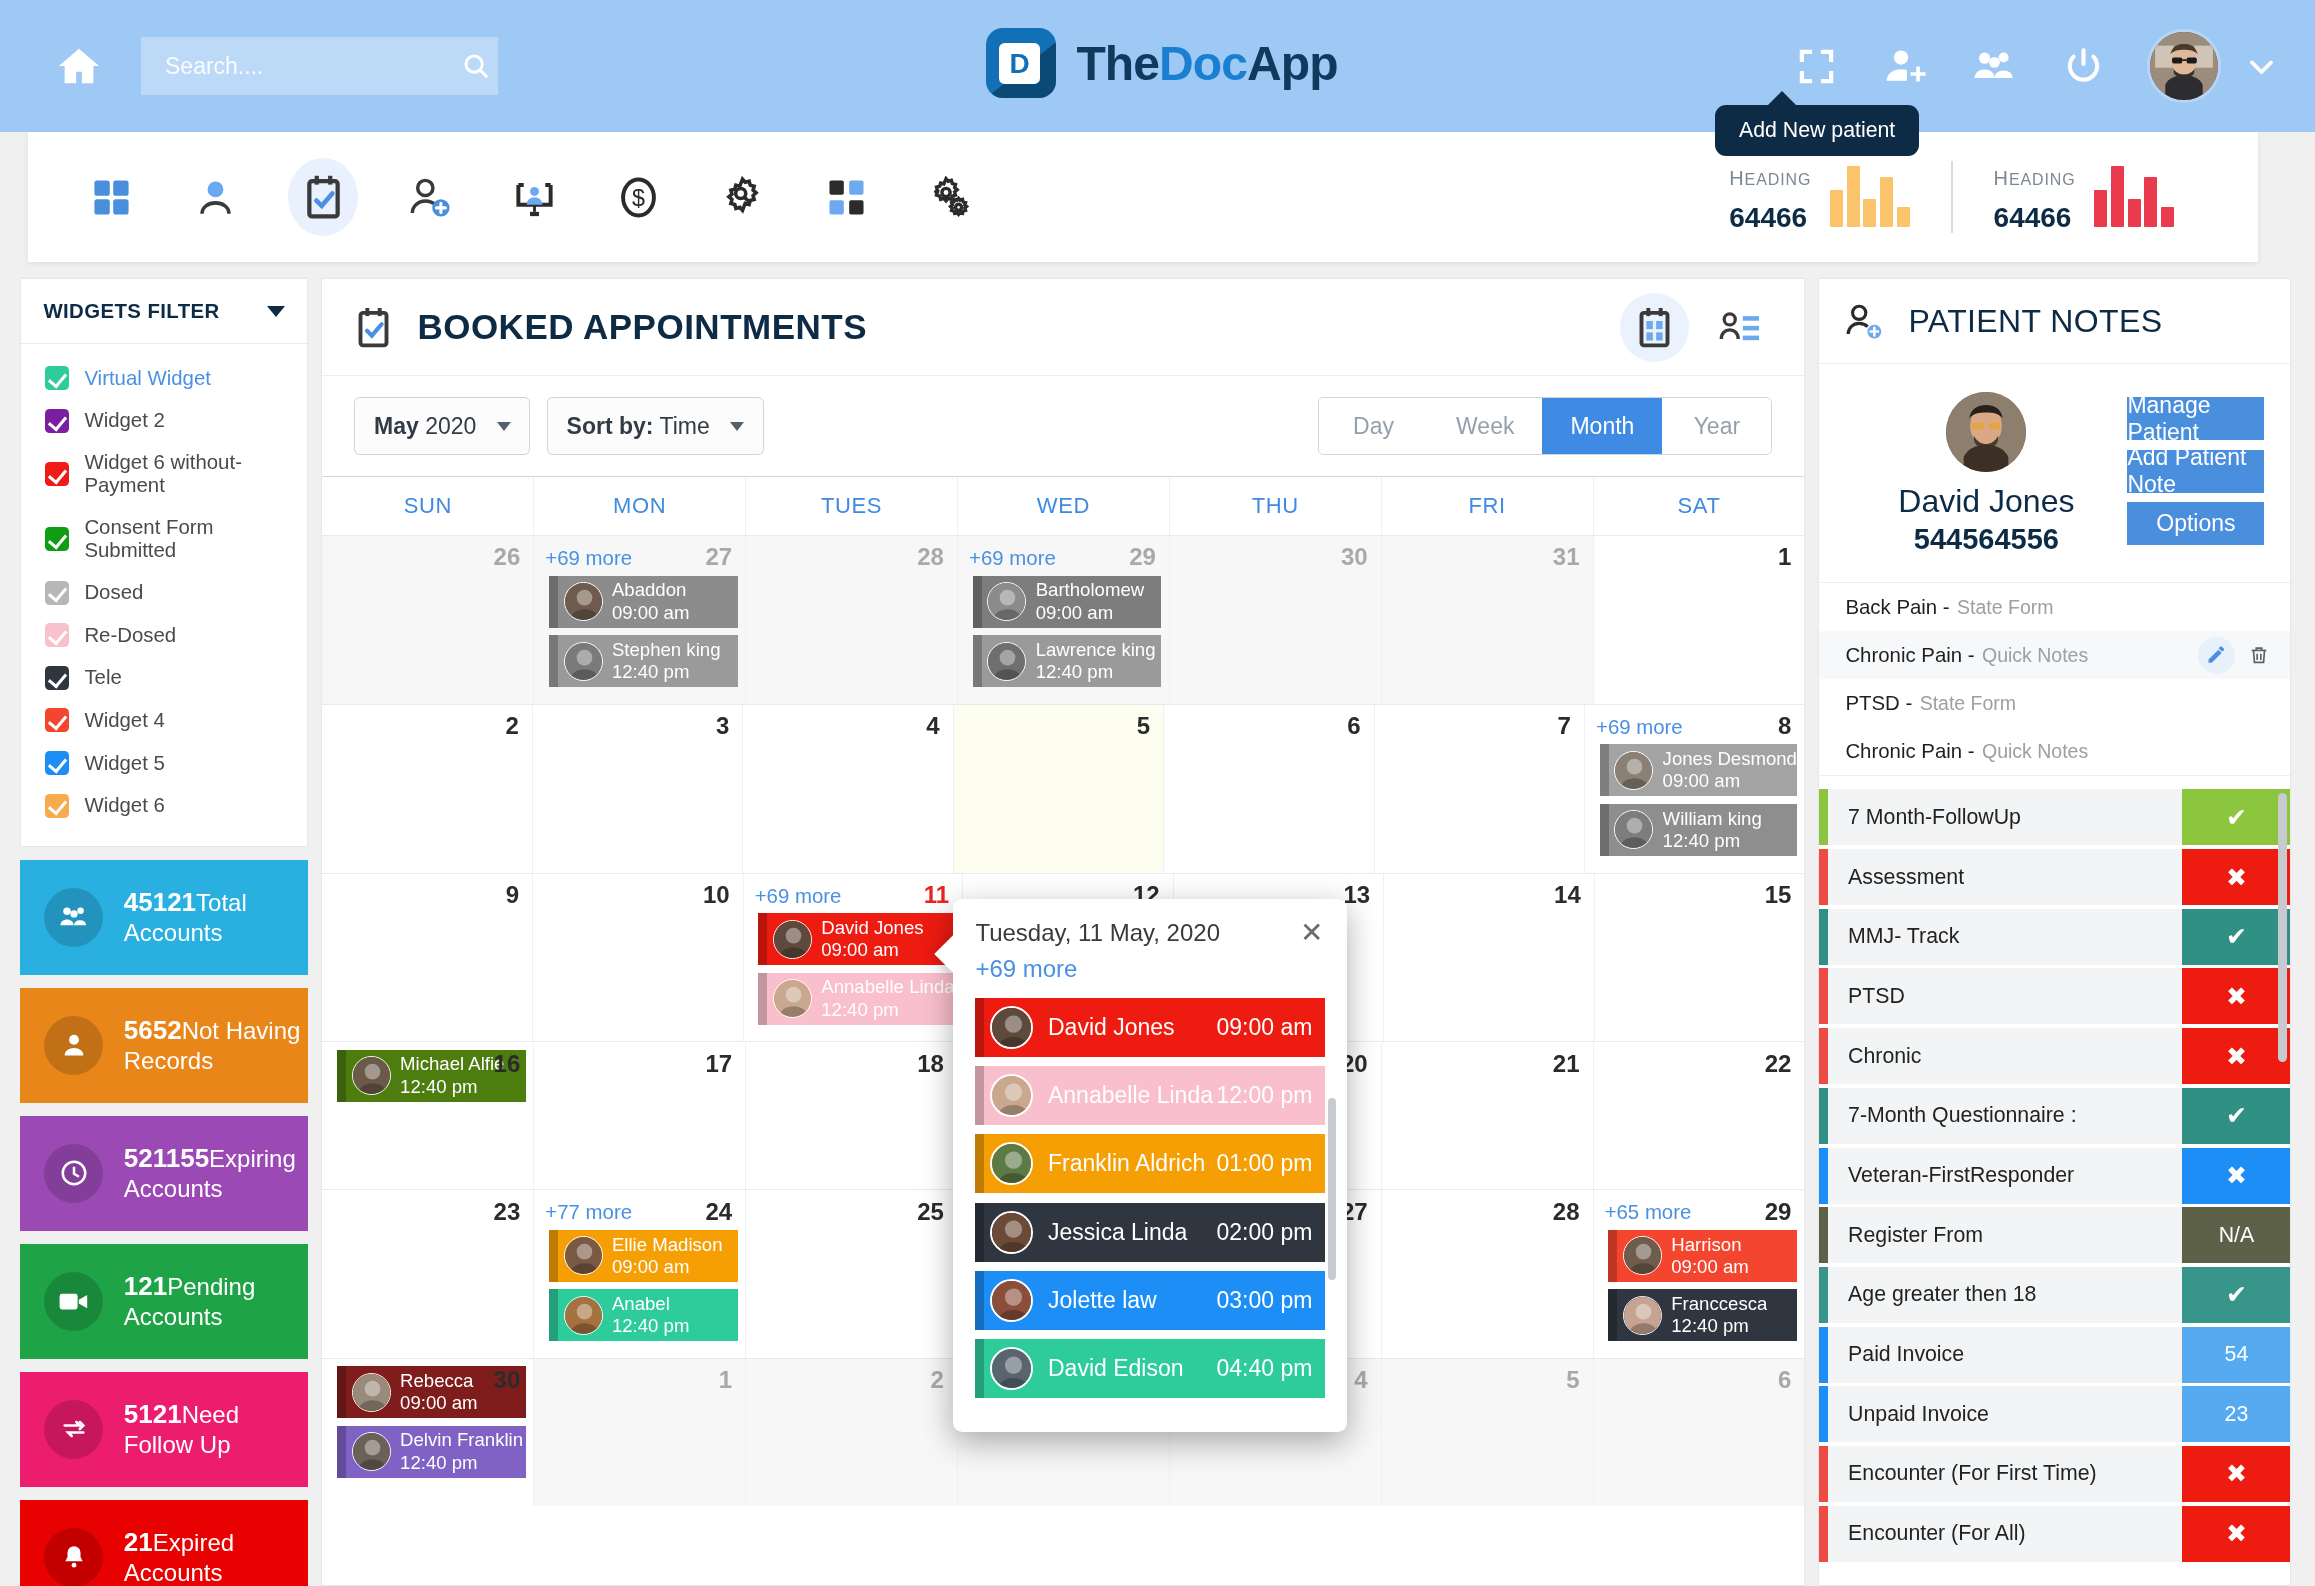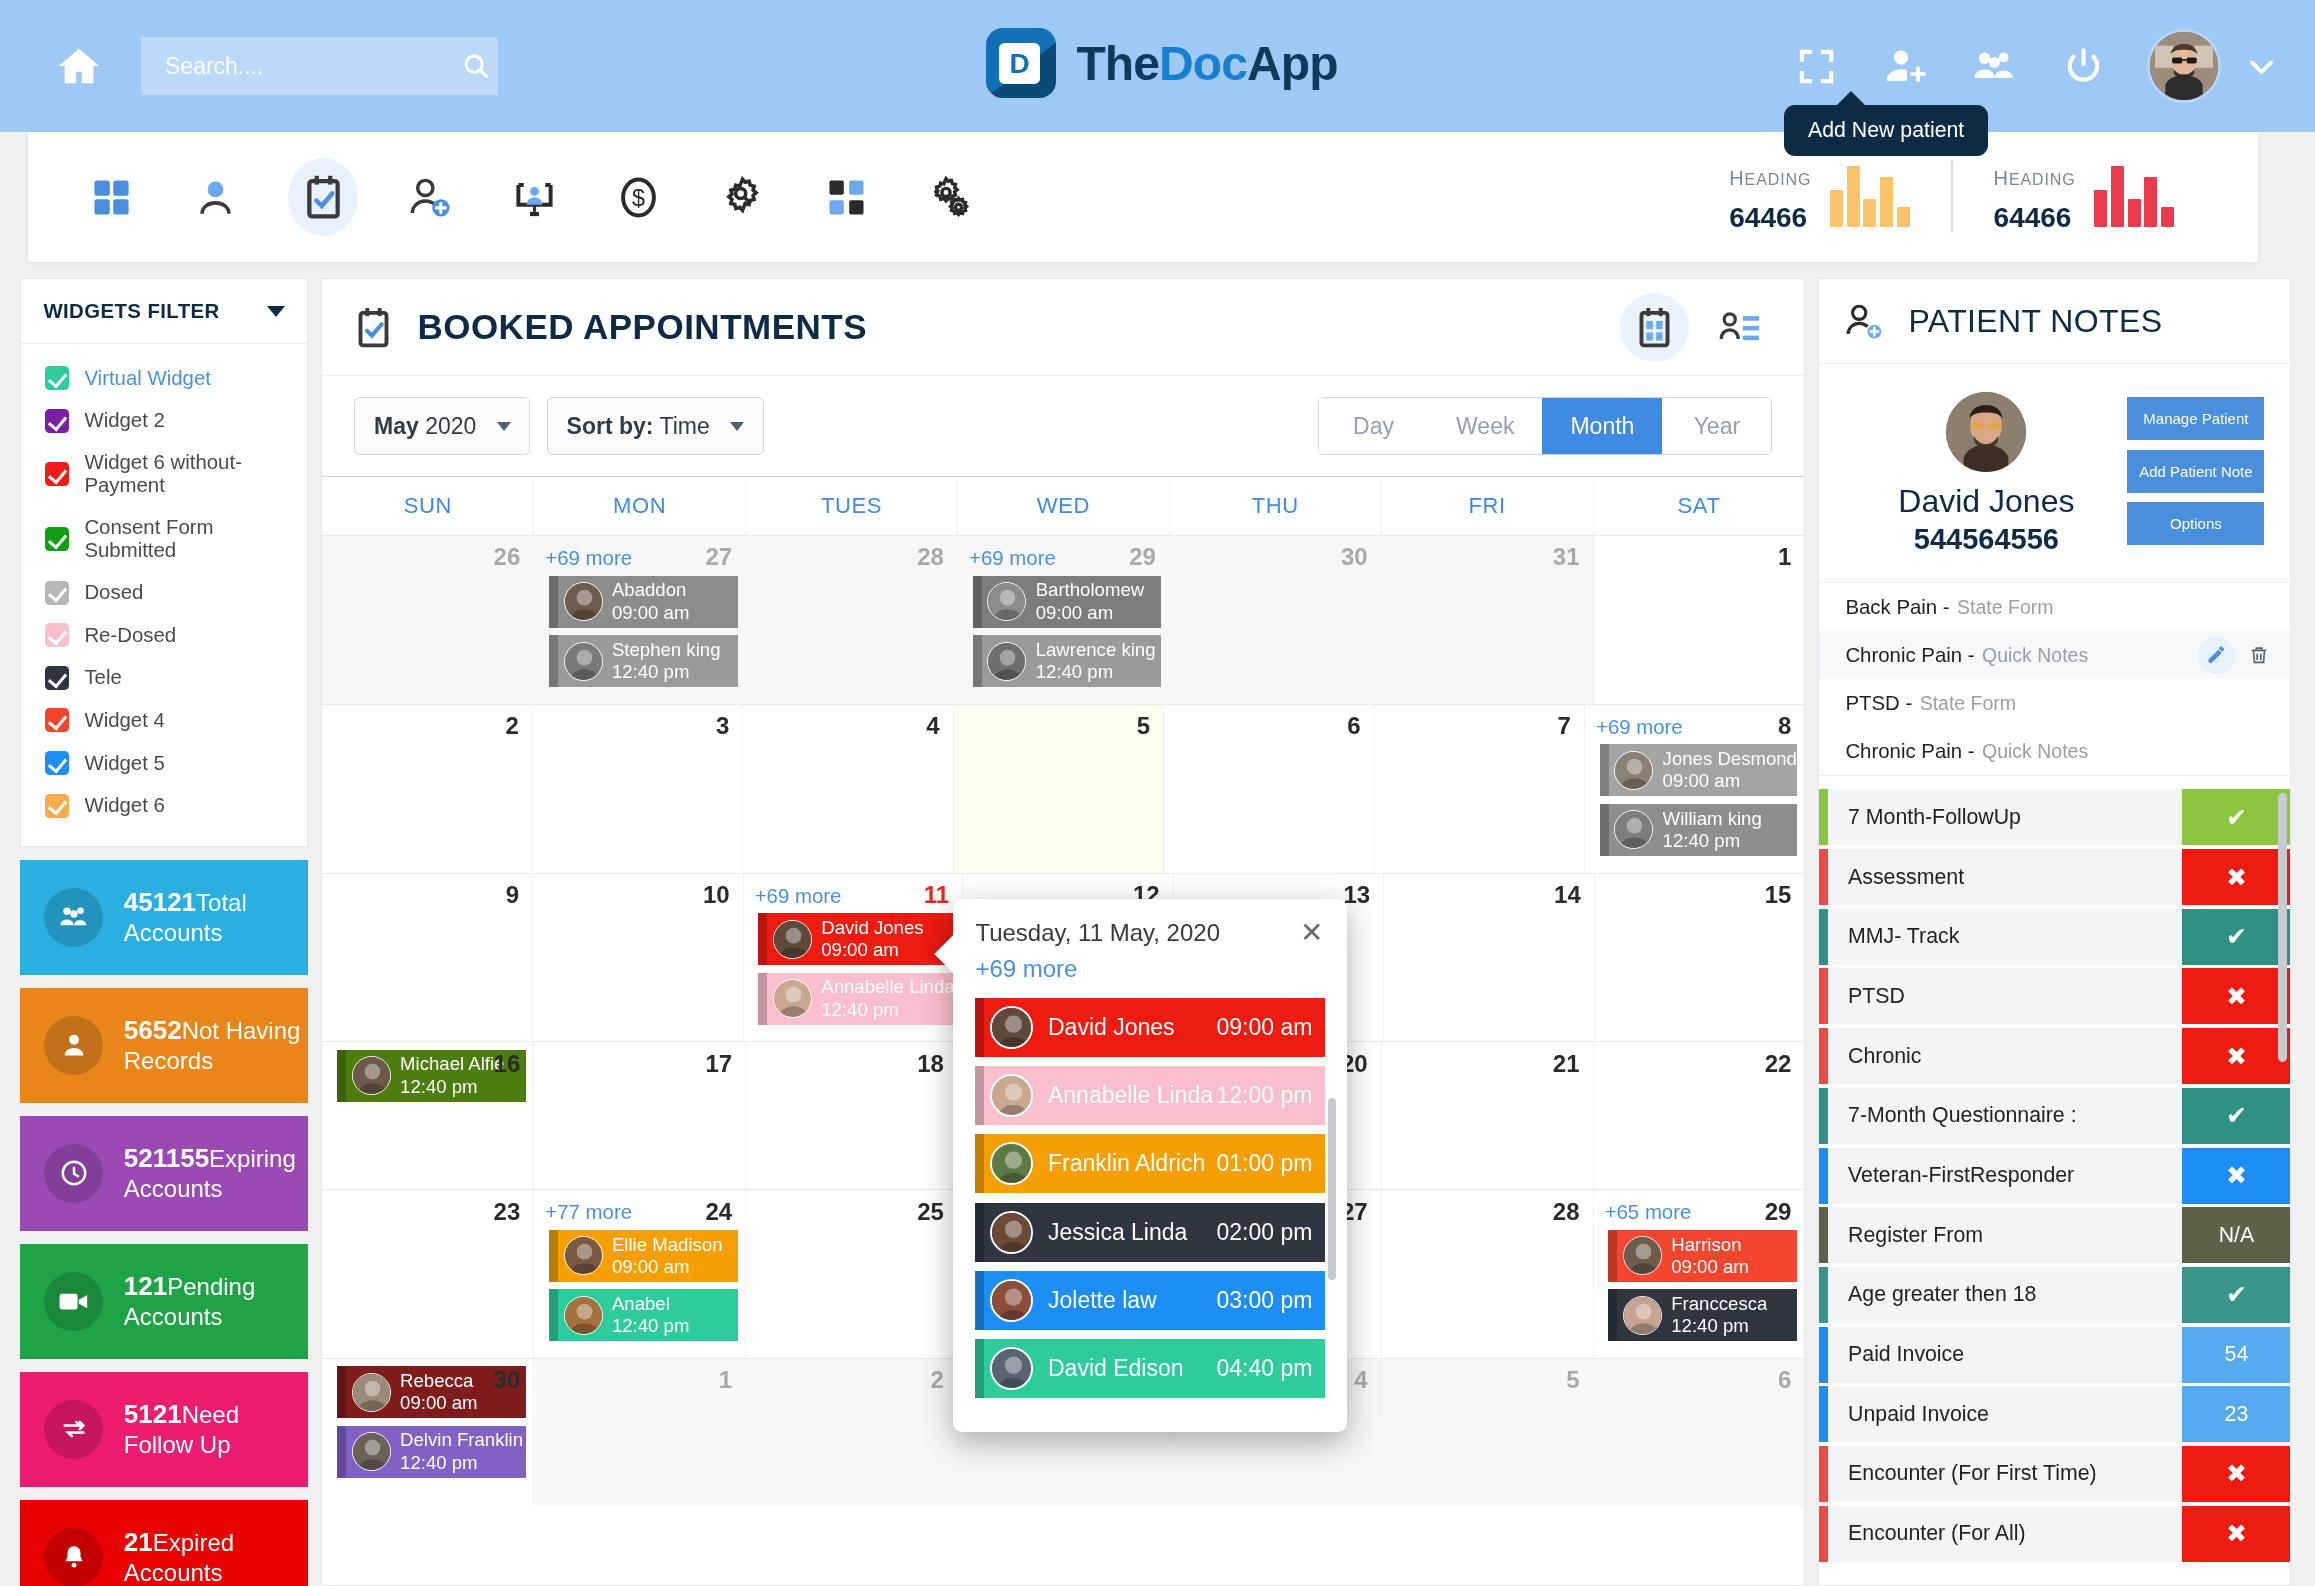--- a/index.html
+++ b/index.html
@@ -62,21 +62,21 @@
   }
   .avatar-top{
     width:74px;height:74px;border-radius:50%; margin-left:18.6px;
     background:#6d5b4e; border:3.7px solid #b7d6f7; overflow:hidden;
     position:relative; cursor:pointer; flex:none;
   }
   .face{ position:absolute; inset:0; }
   .chev-down{ margin-left:24px; color:#fff; cursor:pointer; }
 
   .tooltip{
-    position:absolute; left:1784px; top:105px;
+    position:absolute; left:1715px; top:105px;
     background:#0d2b45; color:#fff; border-radius:11px;
     padding:13px 24px; font-size:21.3px; white-space:nowrap; z-index:40;
   }
   .tooltip::before{
     content:""; position:absolute; top:-14px; left:52px;
     border-left:15px solid transparent; border-right:15px solid transparent;
     border-bottom:15px solid #0d2b45;
   }
 
   
@@ -227,21 +227,21 @@
   
   .right{ margin-left:13px; width:473px; background:#fff; border:0.9px solid #e4e7eb; position:relative;}
   .rp-head{ height:85px; display:flex;align-items:center; gap:22px; padding:0 26px; border-bottom:0.9px solid #eceff2;}
   .rp-title{ font-size:32px; color:#0d2b45; letter-spacing:0.4px;}
   .rp-patient{ display:flex; padding:24px 26px 26px 26px; border-bottom:0.9px solid #eceff2;}
   .rp-p-left{ flex:1; text-align:center; padding-top:3.7px;}
   .rp-avatar{ width:80px;height:80px;border-radius:50%; margin:0 auto; overflow:hidden; background:#6d5b4e; position:relative;}
   .rp-name{ font-size:32px; color:#0d2b45; margin-top:11px;}
   .rp-id{ font-size:29px; font-weight:bold; color:#0d2b45; margin-top:3.7px;}
   .rp-btns{ width:137px; display:flex; flex-direction:column; gap:9.3px; padding-top:9.3px;}
-  .rp-btn{ background:#4a8fdd; color:#fff; font-size:15px; height:43px;
+  .rp-btn{ background:#4a8fdd; color:#fff; font-size:23px; height:43px;
            display:flex;align-items:center;justify-content:center; cursor:pointer;}
   .notes{ border-bottom:0.9px solid #eceff2; }
   .note{ height:48px; display:flex; align-items:center; padding:0 26px; position:relative;}
   .note.alt{ background:#f7f8f9; }
   .note .n1{ font-size:20.4px; color:#1f1f1f; }
   .note .n2{ font-size:19.5px; color:#9aa0a6; margin-left:7.4px;}
   .note-acts{ position:absolute; right:20.4px; display:flex; align-items:center; gap:13px;}
   .note-edit{ width:37px;height:37px;border-radius:50%; background:#e7f0fb; color:#4a8fdd;
               display:flex;align-items:center;justify-content:center; cursor:pointer;}
   .note-del{ color:#5a6269; cursor:pointer; display:flex;align-items:center;}

